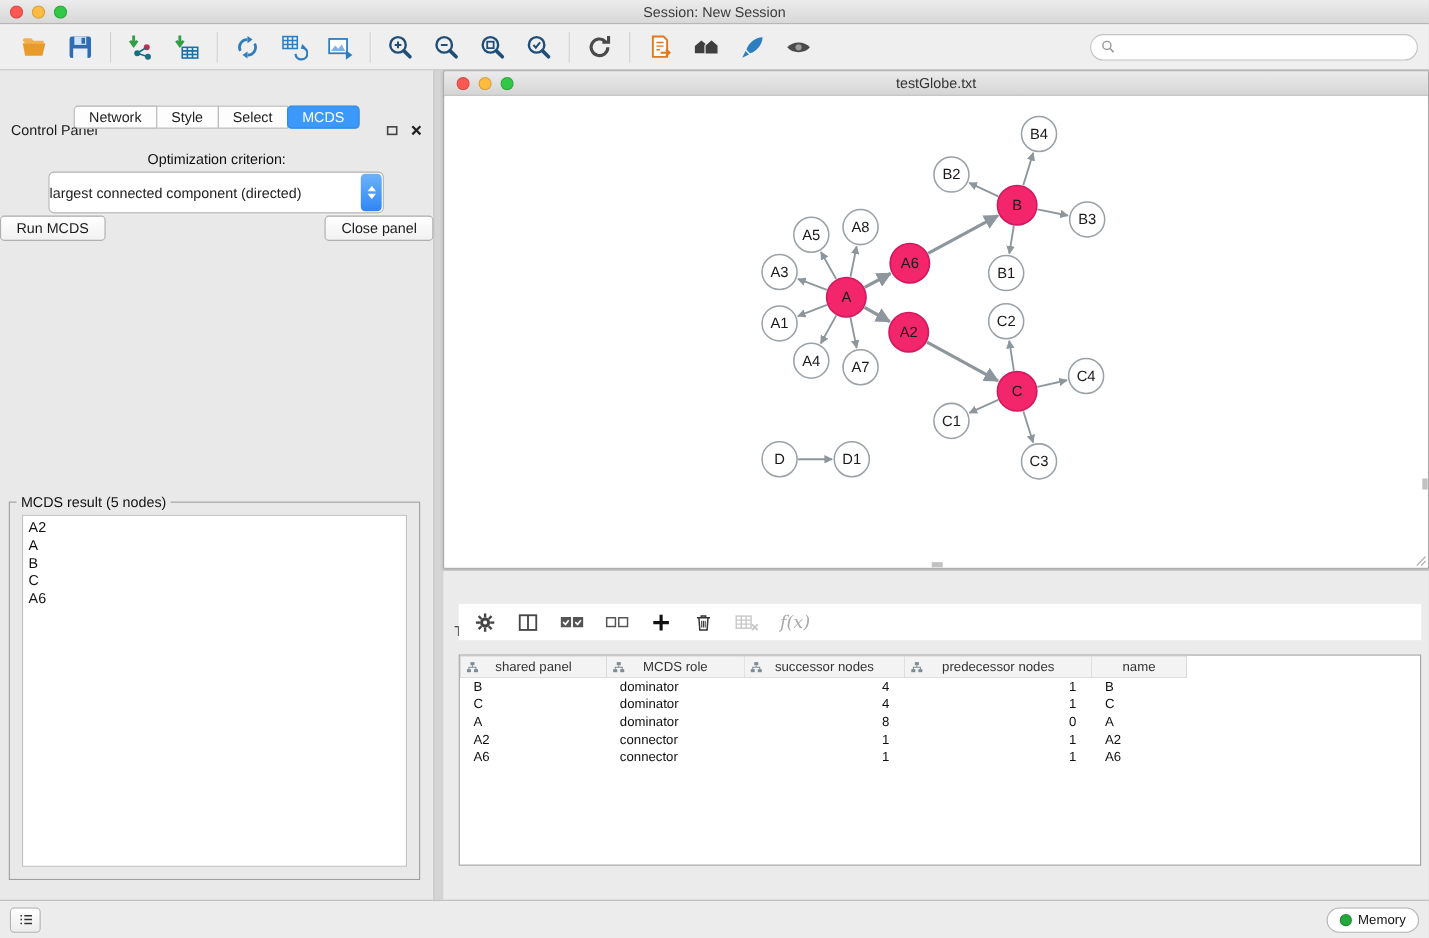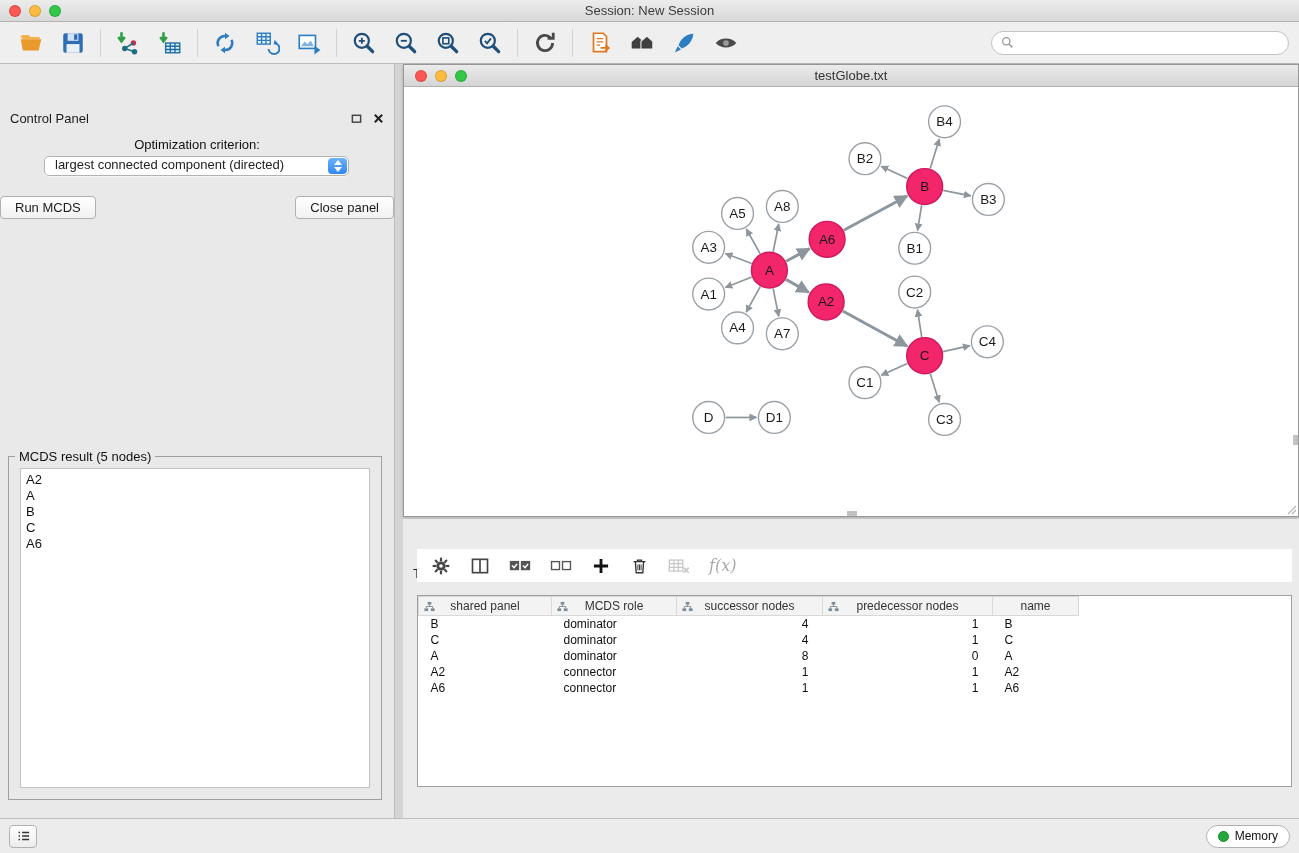--- a/index.html
+++ b/index.html
@@ -35,22 +35,22 @@
   .panel-controls { margin-left:auto; display:flex; gap:11px; align-items:center; }
   .panel-controls svg { display:block; }
   .cp-tabs { position:absolute; top:32px; left:0; right:0; display:flex; justify-content:center; }
   .tab-strip { display:flex; }
   .tab { border:1px solid #b5b5b5; margin-left:-1px; background:#fdfdfd; padding:2px 13px;
     font-size:13px; color:#222; height:21px; display:flex; align-items:center; }
   .tab:first-child { border-radius:4px 0 0 4px; margin-left:0; }
   .tab:last-child { border-radius:0 4px 4px 0; }
   .tab.selected { background:#3b99fc; border-color:#2f86e0; color:#fff; border-radius:4px; position:relative; z-index:1; }
   .cp-opt-label { position:absolute; top:73px; width:100%; text-align:center; color:#111; }
-  .cp-dropdown { position:absolute; top:92px; left:44px; width:305px; height:20px; background:#fff;
-    border:1px solid #b2b2b2; border-radius:5px; display:flex; padding-left:10px;
+  .cp-dropdown { position:absolute; top:92px; left:44px; width:305px; height:38px; background:#fff;
+    border:1px solid #b2b2b2; border-radius:5px; display:flex; align-items:center; padding-left:0;
     font-size:13px; box-shadow:0 1px 0 rgba(255,255,255,.6); }
   .stepper { position:absolute; right:1px; top:1px; bottom:1px; width:19px; border-radius:4px;
     background:linear-gradient(#6db2fd,#2f86f2); display:flex; flex-direction:column;
     align-items:center; justify-content:center; gap:2px; }
   .cp-buttons { position:absolute; top:132px; width:100%; display:flex; justify-content:space-between; gap:26px; }
   .btn { height:23px; padding:0 14px; background:linear-gradient(#ffffff,#f1f1f1);
     border:1px solid #b0b0b0; border-radius:4px; font-size:13px; color:#1b1b1b;
     display:inline-flex; align-items:center; }
   .groupbox { position:absolute; left:8px; right:12px; top:392px; bottom:18px; border:1px solid #9f9f9f; }
   .groupbox-legend { position:absolute; top:-8px; left:6px; background:#e9e9e9; padding:0 4px; font-size:13px; color:#111; }
@@ -247,20 +247,28 @@
       <span class="panel-controls">
         <svg width="11" height="11" viewBox="0 0 12 12">
             <rect x="1.5" y="2.5" width="9" height="7.5" fill="none" stroke="#444" stroke-width="1.6"></rect>
           </svg>
         <svg width="11" height="11" viewBox="0 0 12 12">
             <path d="M2 2l8 8M10 2l-8 8" stroke="#222" stroke-width="2.2"></path>
           </svg>
       </span>
     </div>
 
+    <div class="cp-tabs">
+      <div class="tab-strip">
+          <div class="tab">Network</div>
+          <div class="tab">Style</div>
+          <div class="tab">Select</div>
+          <div class="tab selected">MCDS</div>
+        </div>
+    </div>
 
     <div class="cp-opt-label">Optimization criterion:</div>
 
     <div class="cp-dropdown">
       <span>largest connected component (directed)</span>
       <span class="stepper">
         <svg width="8" height="5" viewBox="0 0 8 5">
             <path d="M4 0L8 5H0z" fill="#fff"></path>
           </svg>
         <svg width="8" height="5" viewBox="0 0 8 5">

